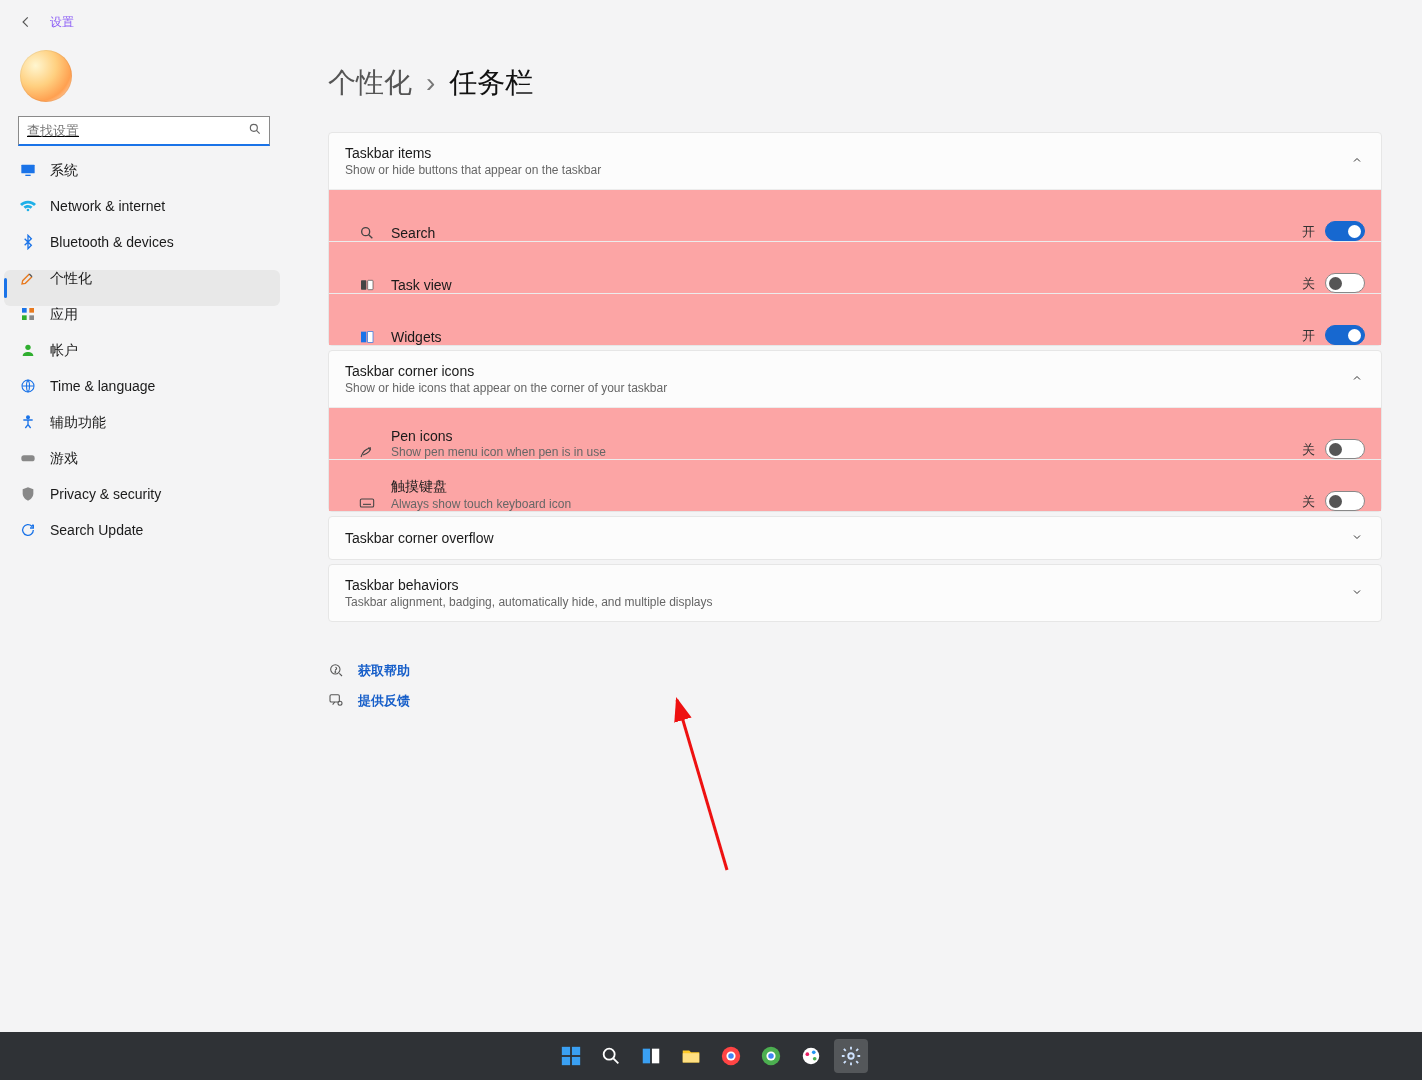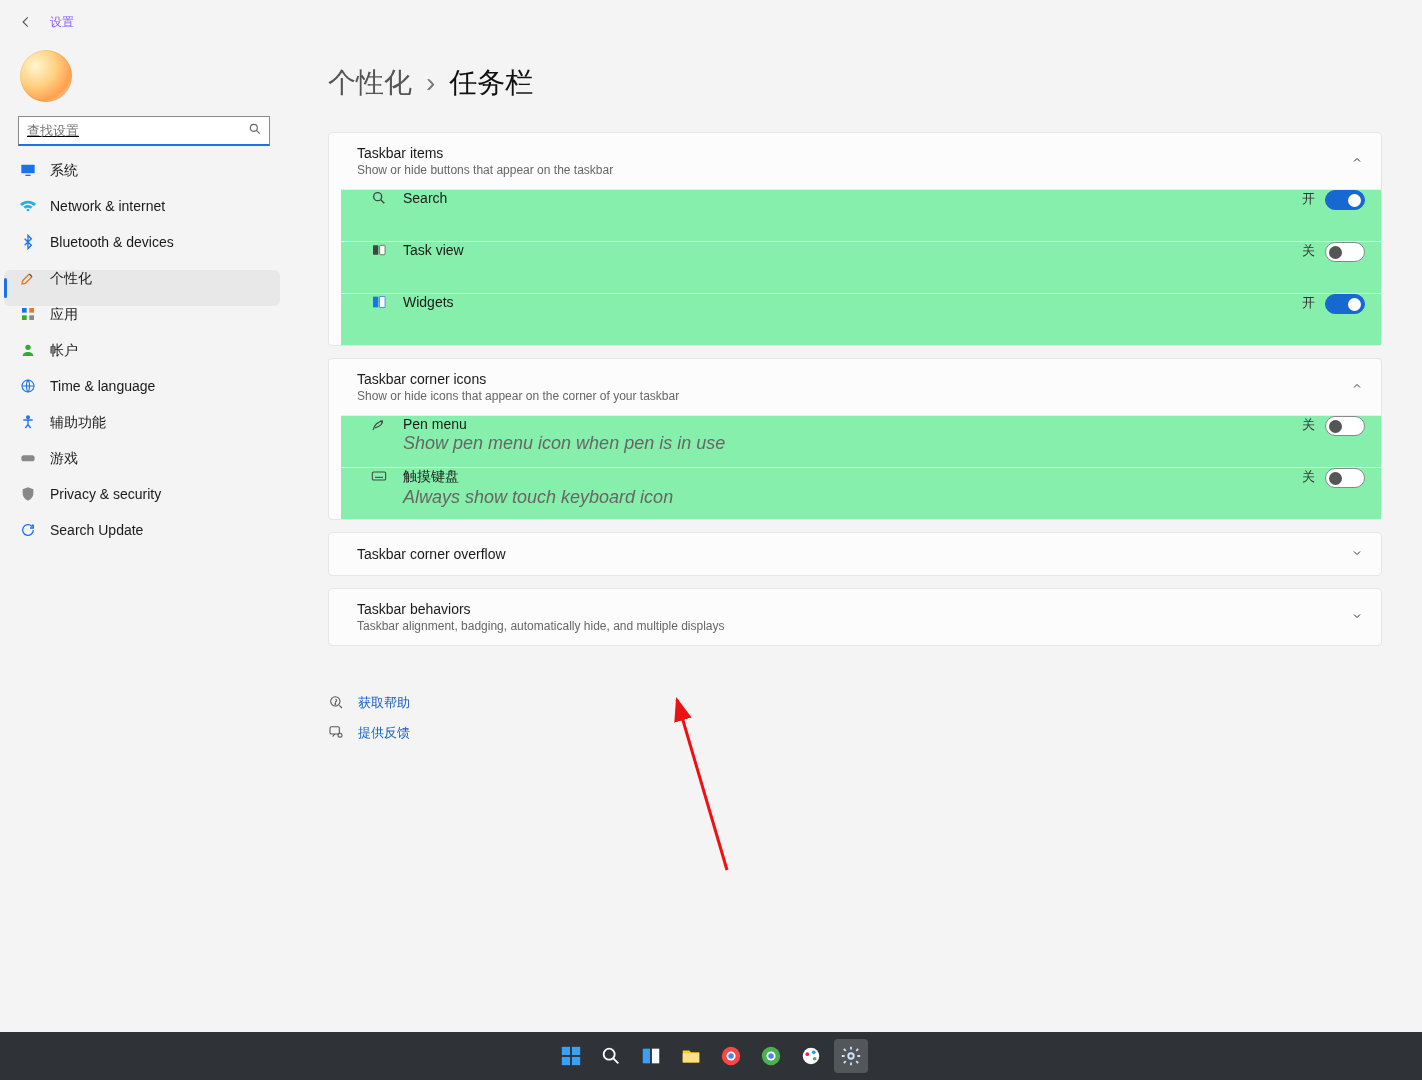--- a/index.html
+++ b/index.html
@@ -89,63 +89,62 @@
     font-size: 28px; font-weight: 400;
     margin-bottom: 30px;
     color: #111;
   }
   .breadcrumb .parent { color: #555; }
 
   .card {
     background: #fcfcfc;
     border: 1px solid #e6e6e6;
     border-radius: 4px;
-    margin-bottom: 12px;
+    margin-bottom: 4px;
     overflow: visible;
-    padding-left: 12px;
   }
   .card-head {
     display: flex; align-items: center;
     padding: 12px 18px 12px 16px;
   }
   .card-head .txt { flex: 1; }
   .card-title { font-size: 14px; }
   .card-sub { font-size: 12px; color: #666; margin-top: 2px; }
   .expand-ico svg { width: 12px; height: 12px; color: #333; }
 
   .row {
-    display: flex; align-items: flex-start;
+    display: flex; align-items: flex-end;
     height: 52px;
     border-top: 1px solid #ececec;
     padding-right: 16px;
-    background: #86efac;
+    background: #fca5a5;
   }
   .row .ico-slot { width: 56px; display:flex; justify-content:flex-end; padding-right:10px; color:#444; }
   .row .ico-slot svg { width:16px; height:16px; }
   .row .row-txt { flex:1; padding-left: 6px; }
   .row .row-title { font-size: 14px; }
-  .row .row-sub { font-size: 18px; color:#666; margin-top:1px;font-style:italic;}
+  .row .row-sub { font-size: 12px; color:#666; margin-top:1px;}
   .row .state-label { font-size: 13px; color:#333; margin-right: 10px; }
 
   .toggle {
     width: 40px; height: 20px; border-radius: 10px;
     position: relative;
     background: #fff;
     border: 1px solid #888;
   }
   .toggle .knob {
     position: absolute; top: 2.5px; left: 3px;
     width: 13px; height: 13px; border-radius: 50%;
     background: #555;
   }
   .toggle.on { background: #1768d0; border-color:#1768d0; }
   .toggle.on .knob { left: auto; right: 3px; background:#fff; }
 
   
-  .links { margin-top: 30px; }
+  .links { margin-top: 30px; font-weight: bold; }
   .link-row { display:flex; align-items:center; gap: 14px; height: 30px; font-size: 13px; }
   .link-row .lico { color:#555; }
   .link-row .lico svg { width:16px; height:16px; }
   .link-row a { color: #165ec9; text-decoration: none; }
 
   
   .os-taskbar {
     position: absolute; left:0; right:0; bottom:0; height: 48px;
     background: #2f3236;
     display:flex; align-items:center; justify-content:center; gap: 6px;
@@ -368,21 +367,21 @@
     </div>
 
     <div class="row">
       <span class="ico-slot">
         <svg viewBox="0 0 24 24" fill="none" stroke="currentColor" stroke-width="1.6">
             <path d="M3 21s2-6 5-9 9-5 9-5 1 3-2 6-9 5-9 5"></path>
             <path d="M14 7l3 3"></path>
           </svg>
       </span>
       <div class="row-txt">
-        <div class="row-title">Pen menu</div>
+        <div class="row-title">Pen icons</div>
         <div class="row-sub">Show pen menu icon when pen is in use</div>
       </div>
       <span class="state-label">关</span>
       <div class="toggle">
           <div class="knob"></div>
         </div>
     </div>
 
     <div class="row">
       <span class="ico-slot">

